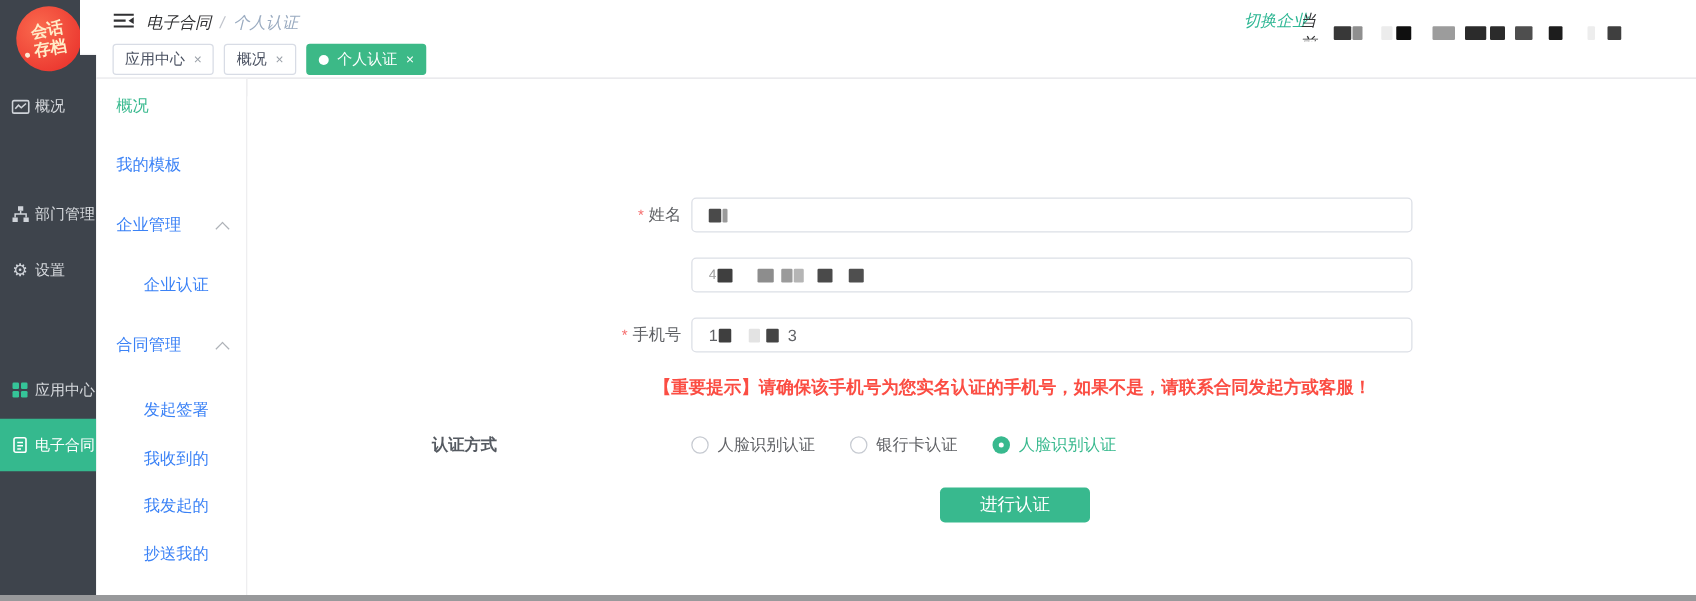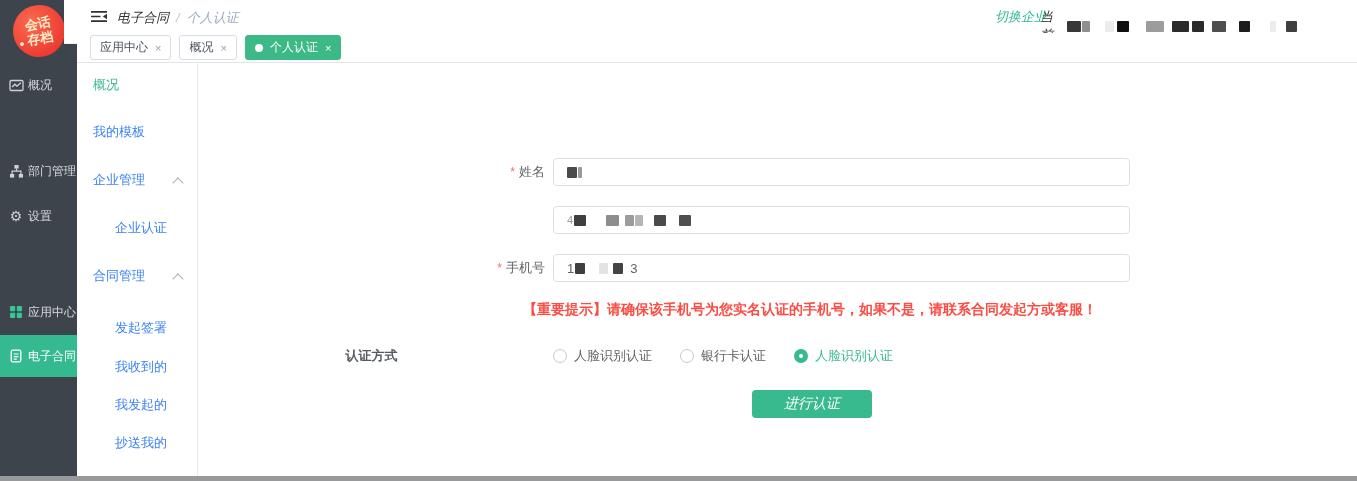--- a/index.html
+++ b/index.html
@@ -66,21 +66,21 @@
   .auth-opts{position:absolute;top:265px;left:355px;height:28px;display:flex;align-items:center;}
   .radio{display:flex;align-items:center;margin-right:28px;font-size:13px;color:#606266;cursor:pointer;}
   .radio .circle{width:14px;height:14px;border-radius:50%;border:1px solid #c6cad1;box-sizing:border-box;
                  background:#fff;margin-right:7px;position:relative;}
   .radio.selected .circle{border:none;background:#38b98e;}
   .radio.selected .circle::after{content:"";position:absolute;left:5px;top:5px;width:4px;height:4px;
                  border-radius:50%;background:#fff;}
   .radio.selected .rlab{color:#38b98e;}
   .submit{position:absolute;left:554px;top:313px;width:120px;height:28px;background:#38b98e;color:#fff;
           border:none;border-radius:4px;font-size:14px;cursor:pointer;
-          font-family:"Liberation Sans","DejaVu Sans",sans-serif;font-style:italic;}
+          font-family:"Liberation Sans","DejaVu Sans",sans-serif;}
 
   .hscroll{position:absolute;left:0;bottom:0;width:1357px;height:5px;background:#98999b;cursor:grab;}
 </style>
 </head>
 <body>
 
 <div class="screen">
 
   <div class="rail">
     <div class="logo">

